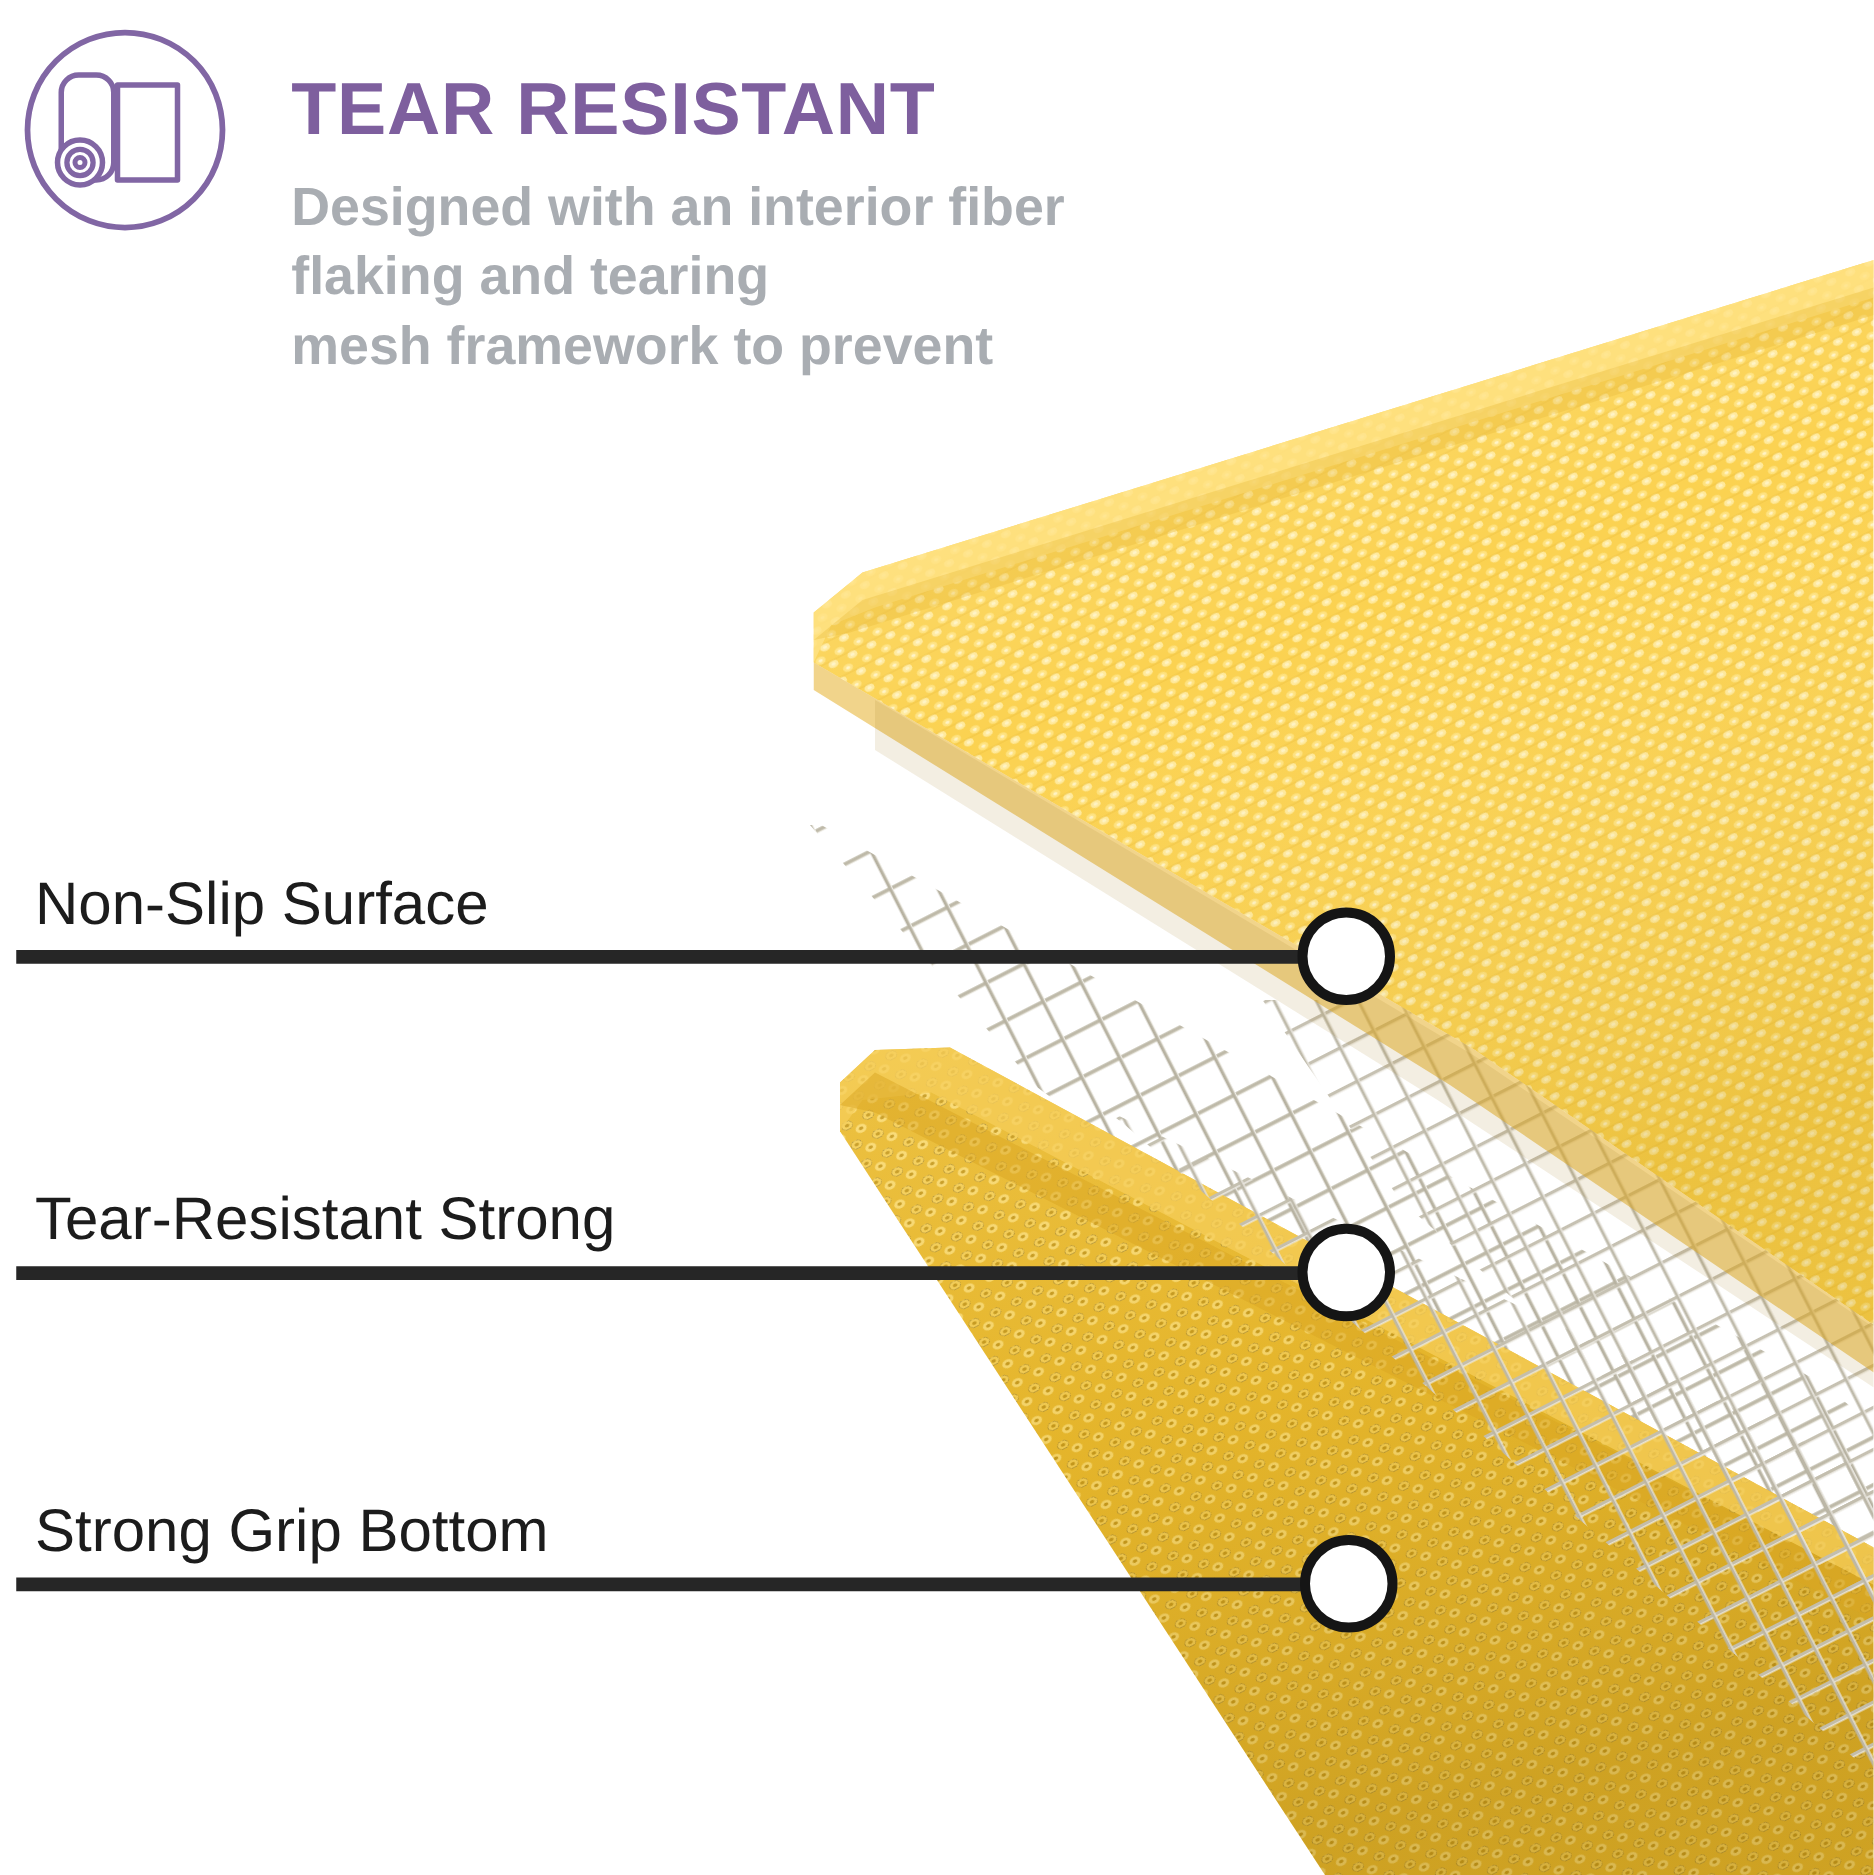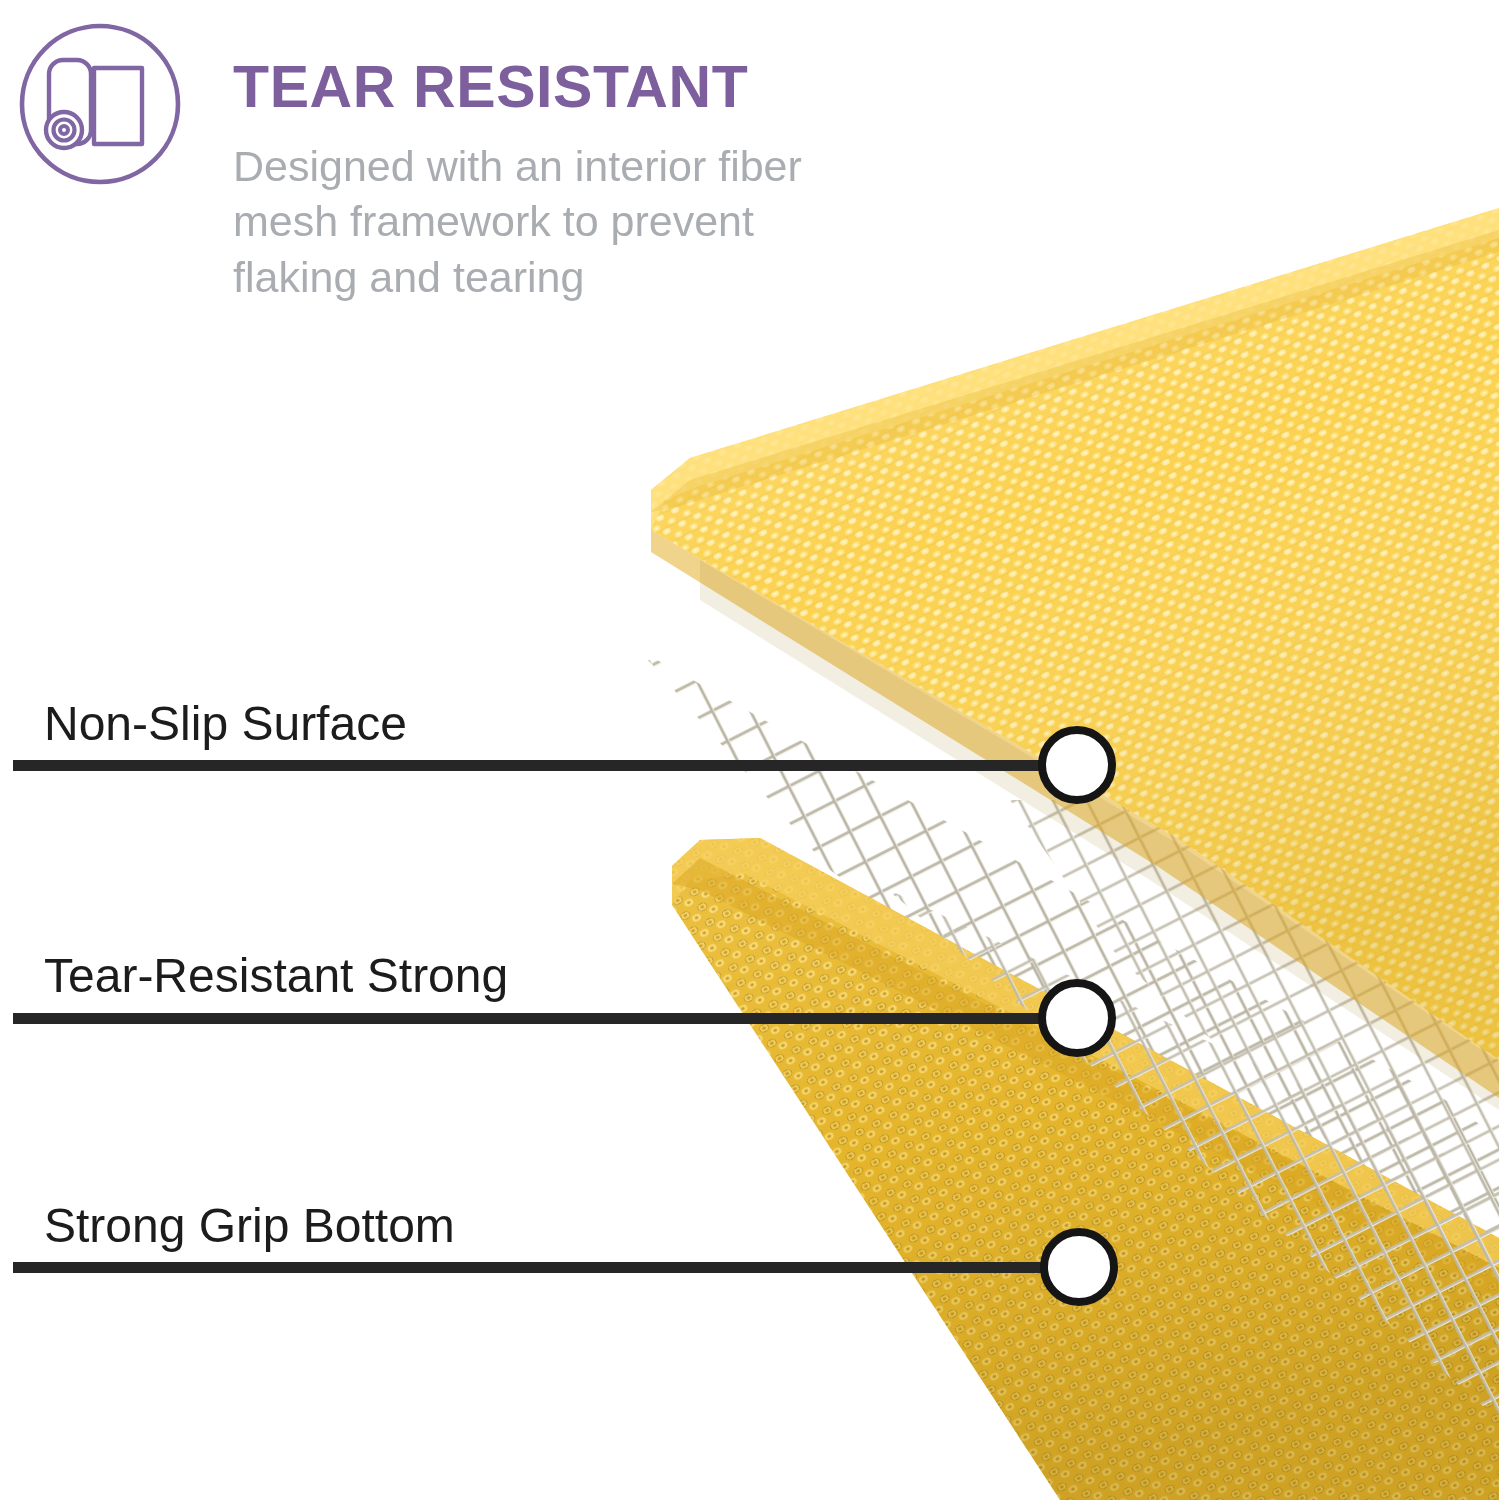--- a/index.html
+++ b/index.html
@@ -41,35 +41,35 @@
   }
   #feature-subtitle {
     margin: 0;
     padding-top: 22px;
     font-size: 43px;
     font-weight: 300;
     line-height: 1.29;
     color: #A9ADB2;
     max-width: 760px;
   }
-  #feature-subtitle .sub-line { display: block; white-space: nowrap; }
+  #feature-subtitle .sub-line { display: block; white-space: nowrap; font-weight: bold; }
 
   
   #product-illustration {
     position: absolute;
     left: 0; top: 0;
     width: 1499px;
     height: 1500px;
   }
 
   
   .callout { position: absolute; left: 0; }
   .callout-label {
     position: absolute;
-    left: 44px;
+    left: 28px;
     font-size: 48px;
     color: #1C1C1C;
     white-space: nowrap;
     line-height: 1;
   }
   .callout-rule {
     position: absolute;
     left: 13px;
     height: 11px;
     background: #262626;
@@ -215,22 +215,22 @@
 
     <circle cx="50" cy="112" r="18" fill="#ffffff" stroke="#8166A4" stroke-width="4.4"></circle>
     <circle cx="50" cy="112" r="10.5" fill="none" stroke="#8166A4" stroke-width="4.2"></circle>
     <circle cx="50" cy="112" r="4" fill="none" stroke="#8166A4" stroke-width="4"></circle>
   </svg>
 
   <div id="title-block">
     <h1 id="feature-title">TEAR RESISTANT</h1>
     <p id="feature-subtitle">
       <span class="sub-line">Designed with an interior fiber</span>
+      <span class="sub-line">flaking and tearing</span>
       <span class="sub-line">mesh framework to prevent</span>
-      <span class="sub-line">flaking and tearing</span>
     </p>
   </div>
 
   <div class="callout" id="callout-0">
     <span class="callout-label">Non-Slip Surface</span>
     <span class="callout-rule"></span>
     <span class="callout-dot"></span>
   </div>
 
   <div class="callout" id="callout-1">

